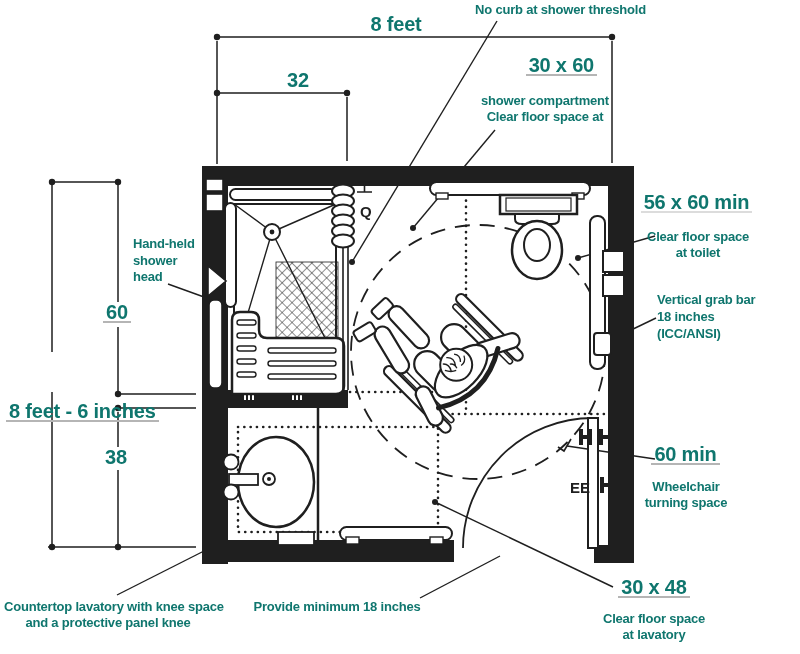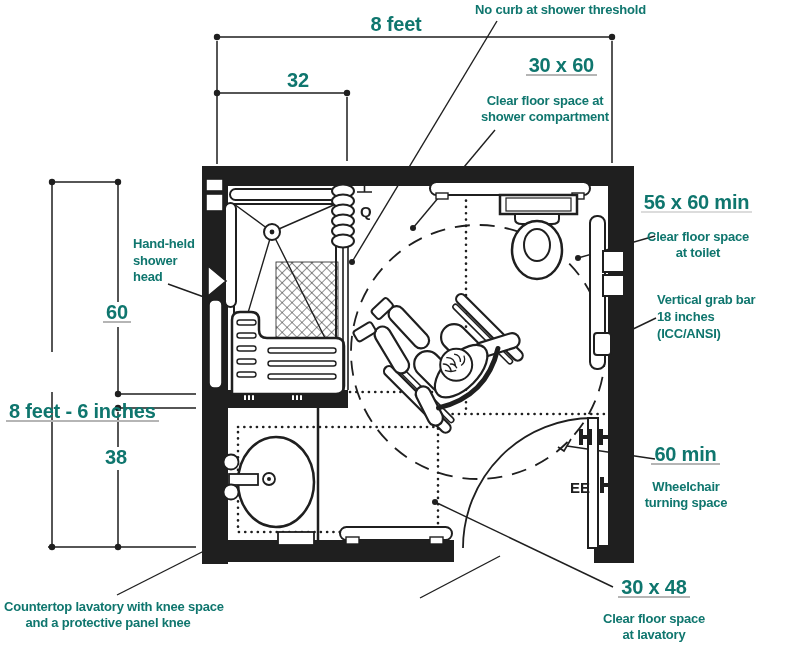--- a/index.html
+++ b/index.html
@@ -192,22 +192,22 @@
   </g>
 </svg>
 
   <div class="lbl" style="left:448px;top:2px;width:225px;">No curb at shower threshold</div>
 
   <div class="lbl dim" style="left:356px;top:16px;width:80px;">8 feet</div>
   <div class="lbl dim" style="left:273px;top:72px;width:50px;">32</div>
 
   <div class="lbl dim" style="left:493px;top:57px;width:104px;text-align:right;"><span class="ul">30 x 60</span></div>
   <div class="lbl" style="left:463px;top:93px;width:164px;">
+    <span class="ln">shower compartment</span>
     <span class="ln">Clear floor space at</span>
-    <span class="ln">shower compartment</span>
   </div>
 
   <div class="lbl dim" style="left:634px;top:194px;width:125px;"><span class="ul faint">56 x 60 min</span></div>
   <div class="lbl" style="left:637px;top:229px;width:122px;">
     <span class="ln">Clear floor space</span>
     <span class="ln">at toilet</span>
   </div>
 
   <div class="lbl left" style="left:657px;top:291px;width:110px;line-height:17px;">
     <span class="ln">Vertical grab bar</span>
@@ -226,20 +226,21 @@
     <span class="ln">Clear floor space</span>
     <span class="ln">at lavatory</span>
   </div>
 
   <div class="lbl" style="left:4px;top:599px;width:208px;">
     <span class="ln">Countertop lavatory with knee space</span>
     <span class="ln">and a protective panel knee</span>
   </div>
 
   <div class="lbl" style="left:237px;top:599px;width:200px;">
+    <span class="ln">Provide minimum 18 inches</span>
   </div>
 
   <div class="lbl left" style="left:133px;top:236px;width:72px;line-height:16.5px;">
     <span class="ln">Hand-held</span>
     <span class="ln">shower</span>
     <span class="ln">head</span>
   </div>
 
   <div class="lbl dim" style="left:95px;top:304px;width:44px;"><span class="ul">60</span></div>
   <div class="lbl dim" style="left:6px;top:355px;width:100px;margin-top:48px;"><span class="ul">8 feet - 6 inches</span></div>

